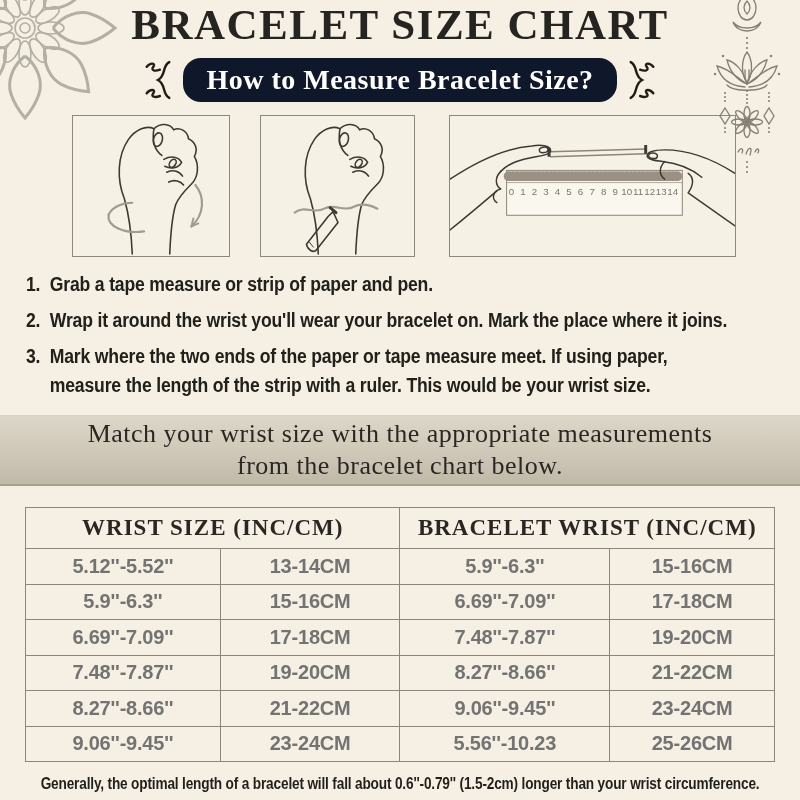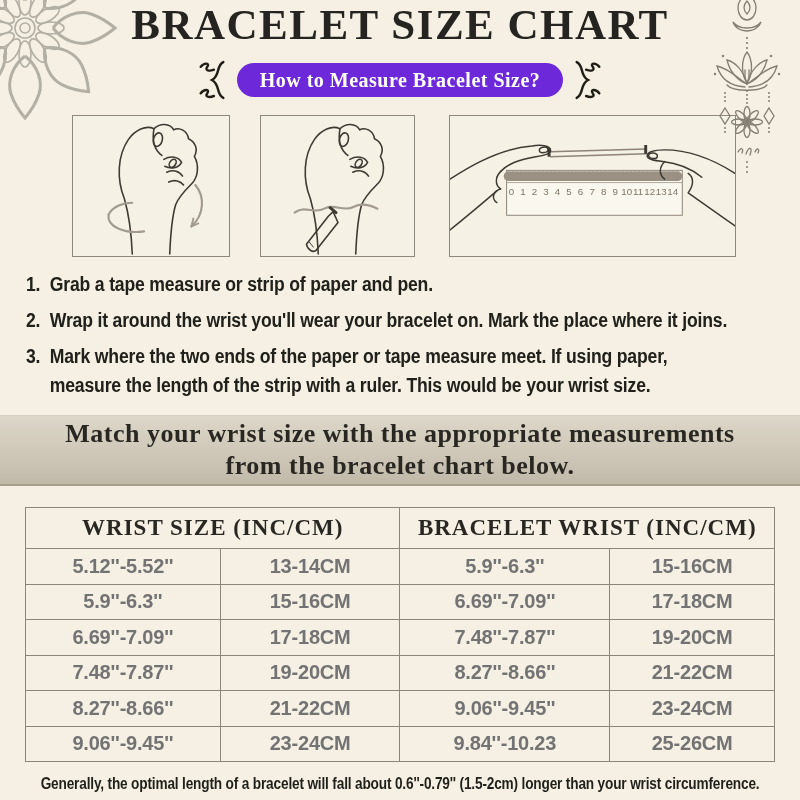--- a/index.html
+++ b/index.html
@@ -14,23 +14,23 @@
   #mandala { left:-38px; top:-42px; width:190px; height:190px; }
   #lotus   { left:697px; top:0; width:100px; height:185px; }
 
   header { text-align:center; position:relative; }
   .title {
     font-family:"Liberation Serif", serif; font-weight:bold;
     font-size:43px; letter-spacing:1.5px; color:#262420;
   }
   .badge-row { margin-top:9px; display:flex; align-items:center; justify-content:center; gap:9px; }
   .pill {
-    background:#6d28d9; color:#fff; border-radius:18px;
+    background:#0f172a; color:#fff; border-radius:18px;
     font-family:"Liberation Serif", serif; font-weight:bold;
-    font-size:20px; letter-spacing:0.5px; padding:5px 23px; line-height:1.2;
+    font-size:28px; letter-spacing:0.5px; padding:5px 23px; line-height:1.2;
   }
   .orn { width:32px; height:44px; }
   .orn.right { transform:scaleX(-1); }
 
   .illos { margin:13px 0 0 72px; display:flex; }
   .illo-box {
     border:1px solid #8d887d; height:142px; background:#f6f1e5;
     display:flex; align-items:center; justify-content:center;
   }
   .b1 { width:158px; margin-right:30px; }
@@ -46,21 +46,21 @@
   }
   .instructions li { display:flex; margin-bottom:7px; line-height:1.45; }
   .instructions .num { width:27px; flex:0 0 auto; }
   .instructions .txt { flex:1; padding-right:80px; }
 
   .banner {
     margin-top:15px; height:71px; width:800px;
     background:linear-gradient(#ddd7c9, #cdc6b6 60%, #c0b9a8);
     border-top:1px solid #d6d0c2; border-bottom:2px solid #a8a08e;
     display:flex; flex-direction:column; align-items:center; justify-content:center;
-    font-family:"Liberation Serif", serif; font-weight:bold;
+    font-family:"Liberation Serif", serif; font-weight:normal;
     font-size:26px; letter-spacing:0.5px; color:#2a2723; line-height:1.25;
   }
 
   table.size-chart {
     margin:21px 25px 0 25px; width:750px; border-collapse:collapse;
     table-layout:fixed;
   }
   table.size-chart th, table.size-chart td {
     border:1.5px solid #8b867b; text-align:center; vertical-align:middle;
   }
@@ -368,21 +368,21 @@
     </tr>
     <tr>
       <td>8.27''-8.66''</td>
       <td>21-22CM</td>
       <td class="mid">9.06''-9.45''</td>
       <td>23-24CM</td>
     </tr>
     <tr>
       <td>9.06''-9.45''</td>
       <td>23-24CM</td>
-      <td class="mid">9.84''-10.23</td>
+      <td class="mid">5.56''-10.23</td>
       <td>25-26CM</td>
     </tr>
   </tbody>
 </table>
 
 <div class="footnote-wrap">
   <p class="footnote">Generally, the optimal length of a bracelet will fall about 0.6''-0.79'' (1.5-2cm) longer than your wrist circumference.</p>
 </div>
 
 </body></html>

